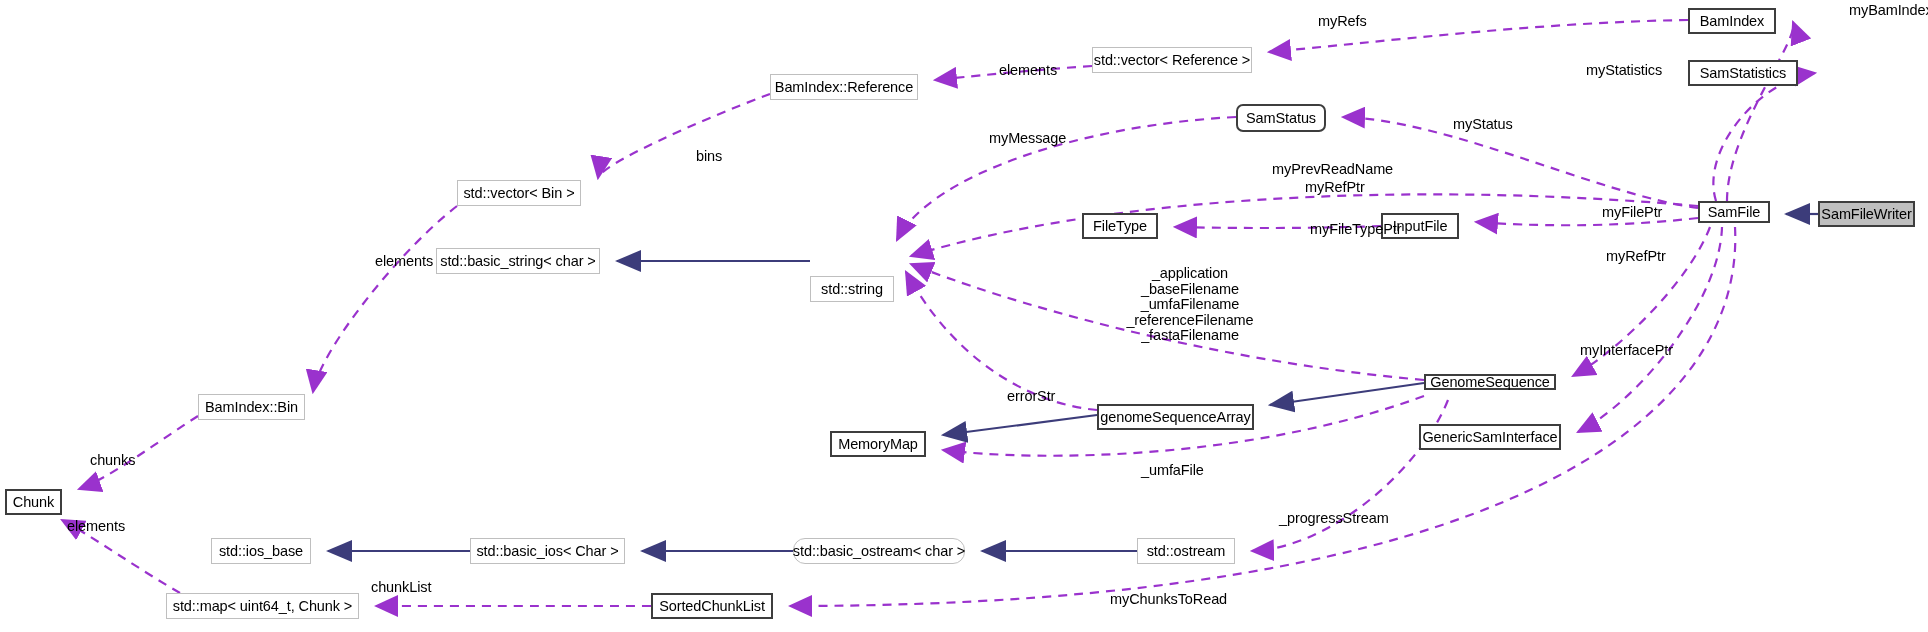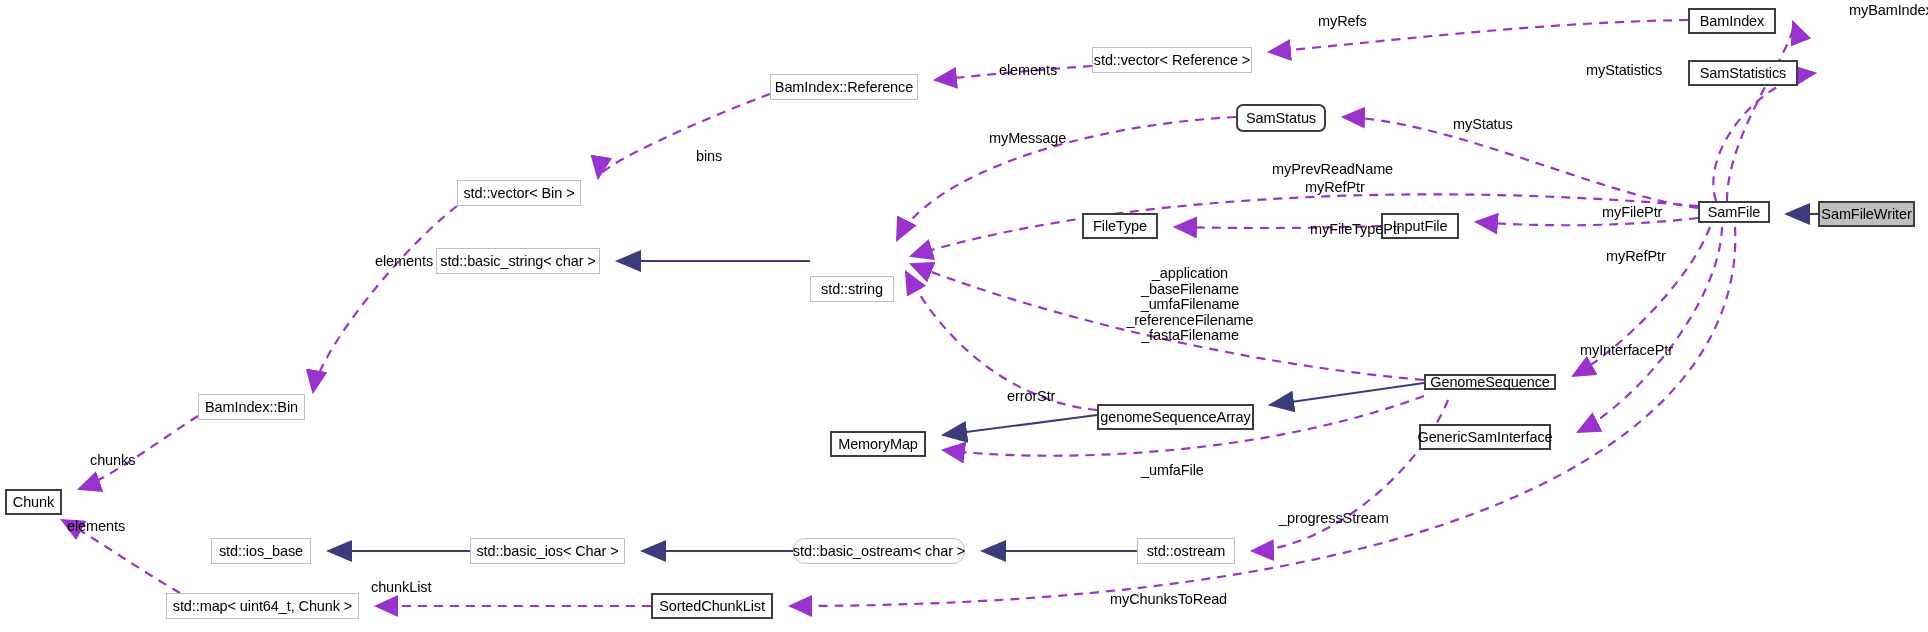--- a/index.html
+++ b/index.html
@@ -146,21 +146,21 @@
       </div>
       <div class="node solid" style="left: 1424px; top: 374px; width: 132px; height: 16px;">
         <span>GenomeSequence</span>
       </div>
       <div class="node" style="left: 198px; top: 394px; width: 107px; height: 26px;">
         <span>BamIndex::Bin</span>
       </div>
       <div class="node solid" style="left: 1097px; top: 404px; width: 157px; height: 26px;">
         <span>genomeSequenceArray</span>
       </div>
-      <div class="node solid" style="left: 1419px; top: 424px; width: 132px; height: 26px;">
+      <div class="node solid" style="left: 1419px; top: 424px; width: 142px; height: 26px;">
         <span>GenericSamInterface</span>
       </div>
       <div class="node solid" style="left: 830px; top: 431px; width: 96px; height: 26px;">
         <span>MemoryMap</span>
       </div>
       <div class="node solid" style="left: 5px; top: 489px; width: 57px; height: 26px;">
         <span>Chunk</span>
       </div>
       <div class="node" style="left: 211px; top: 538px; width: 100px; height: 26px;">
         <span>std::ios_base</span>

